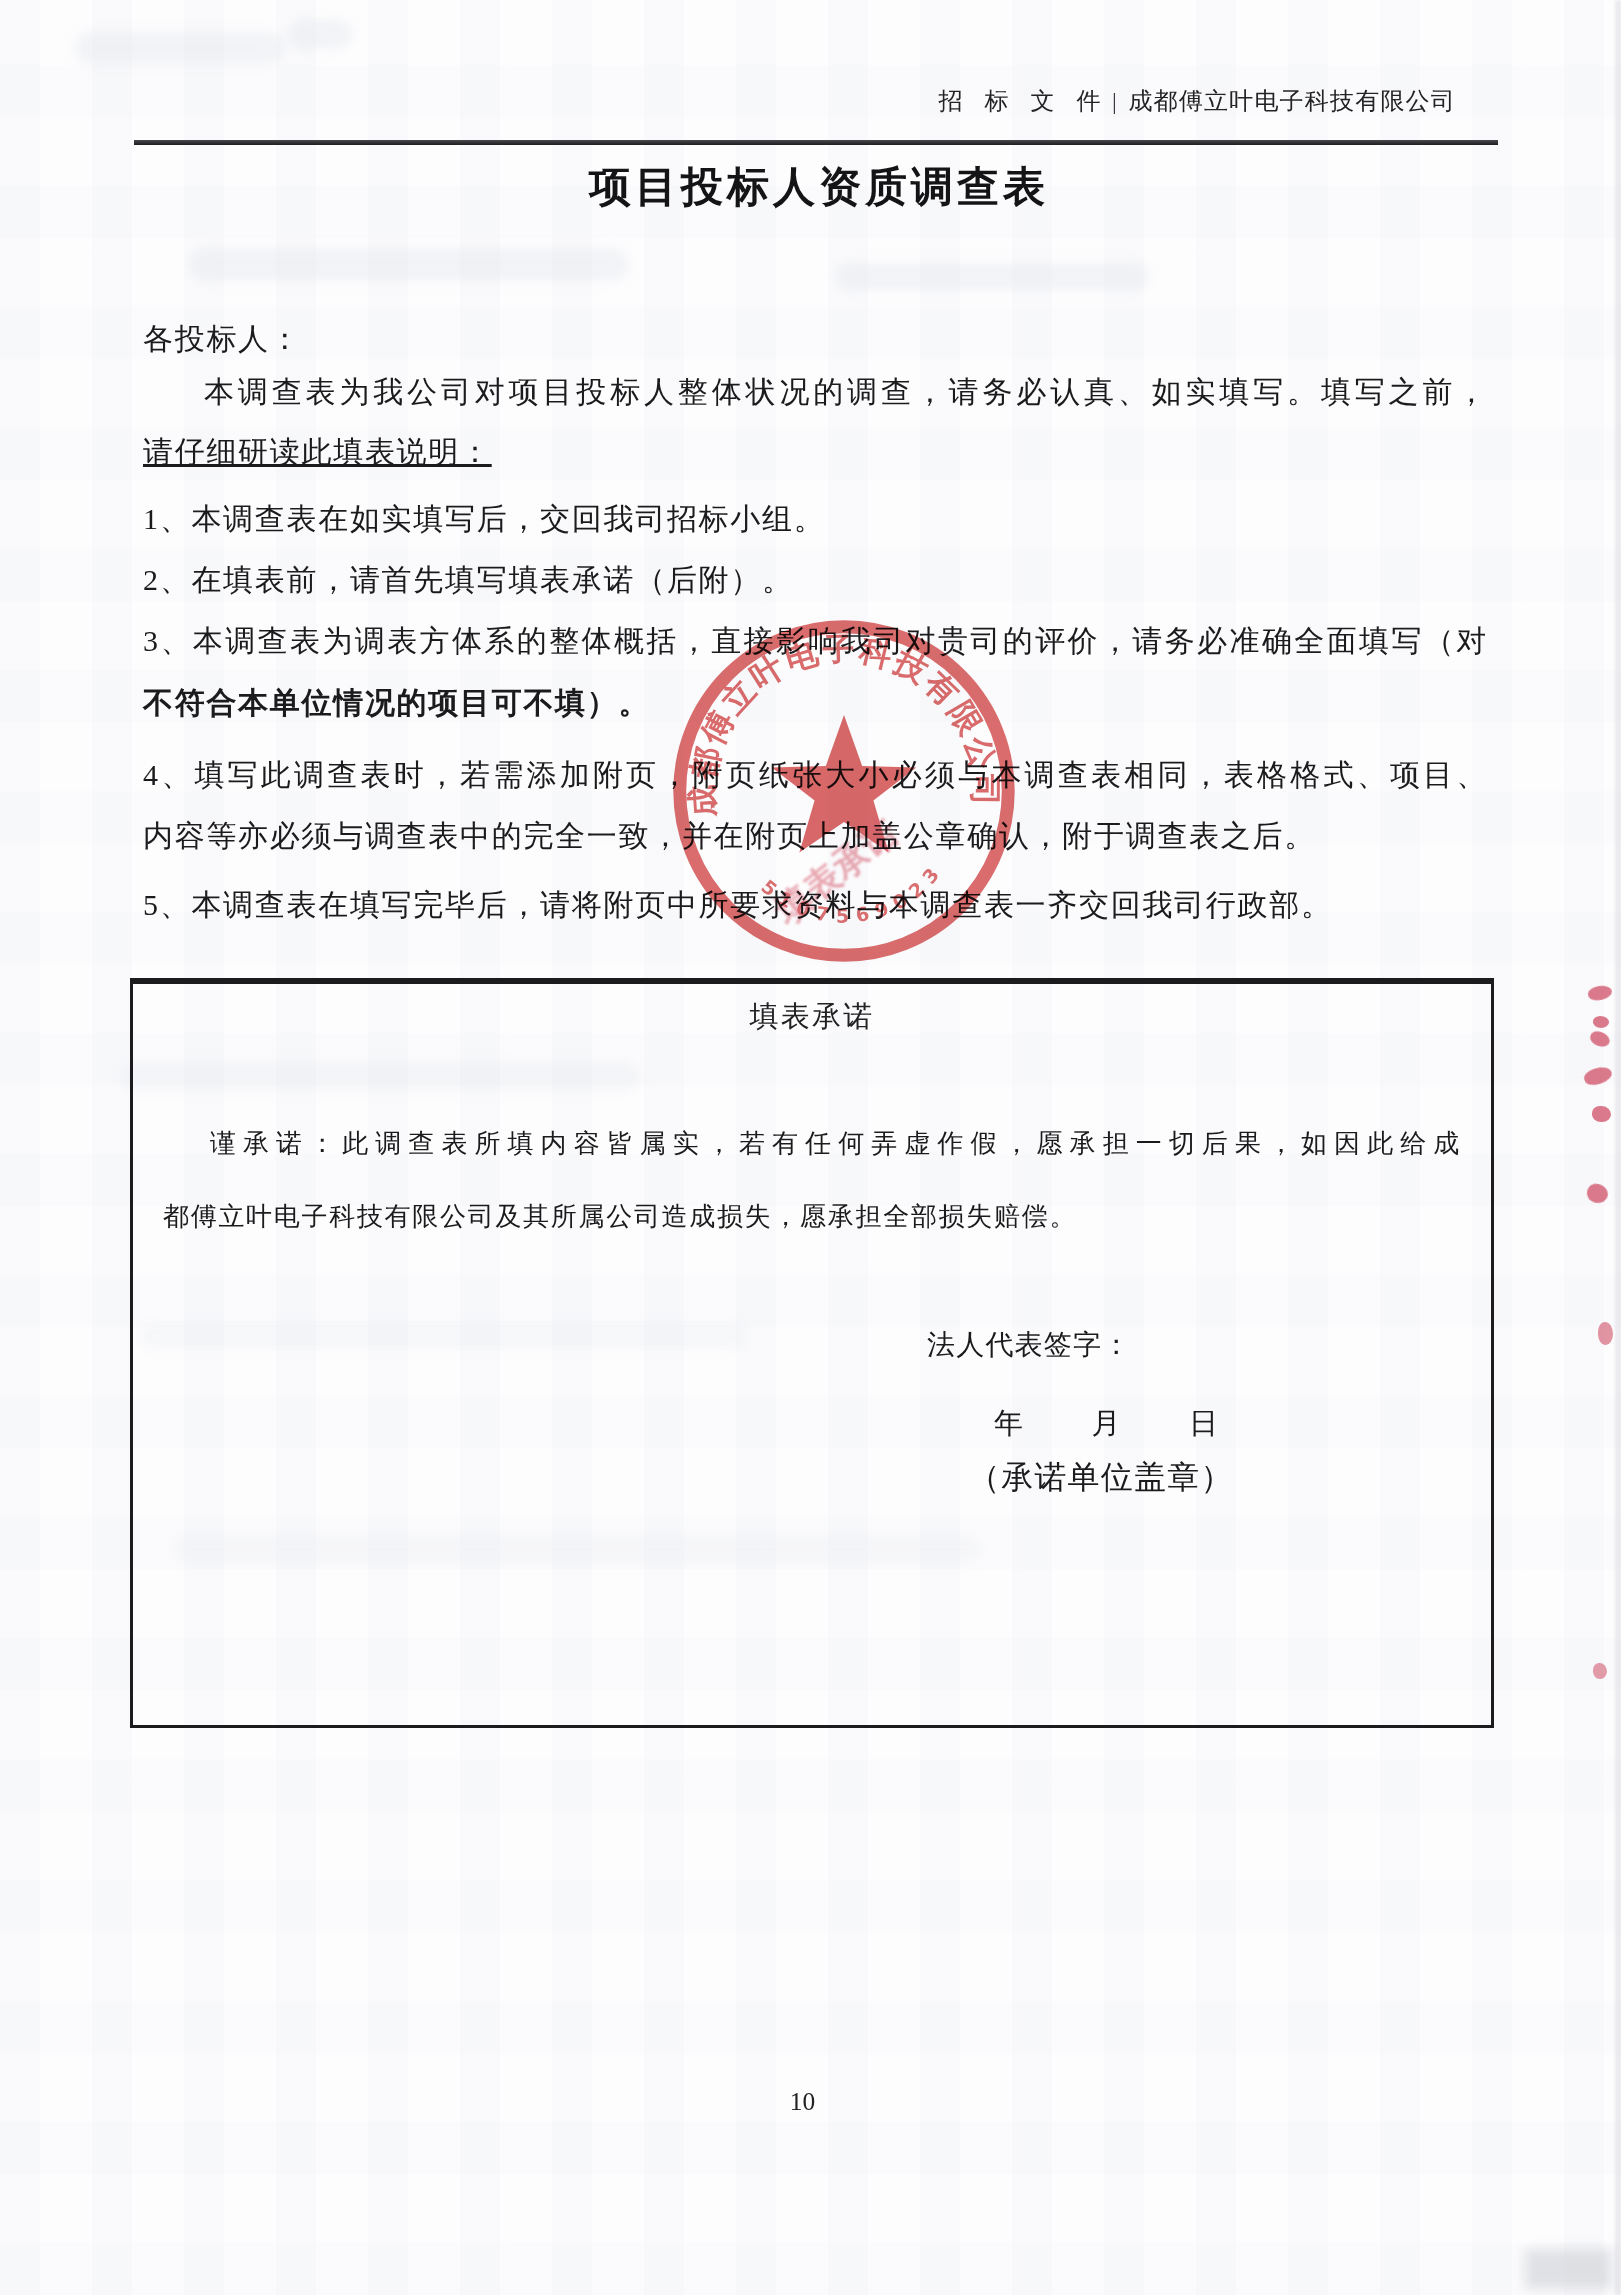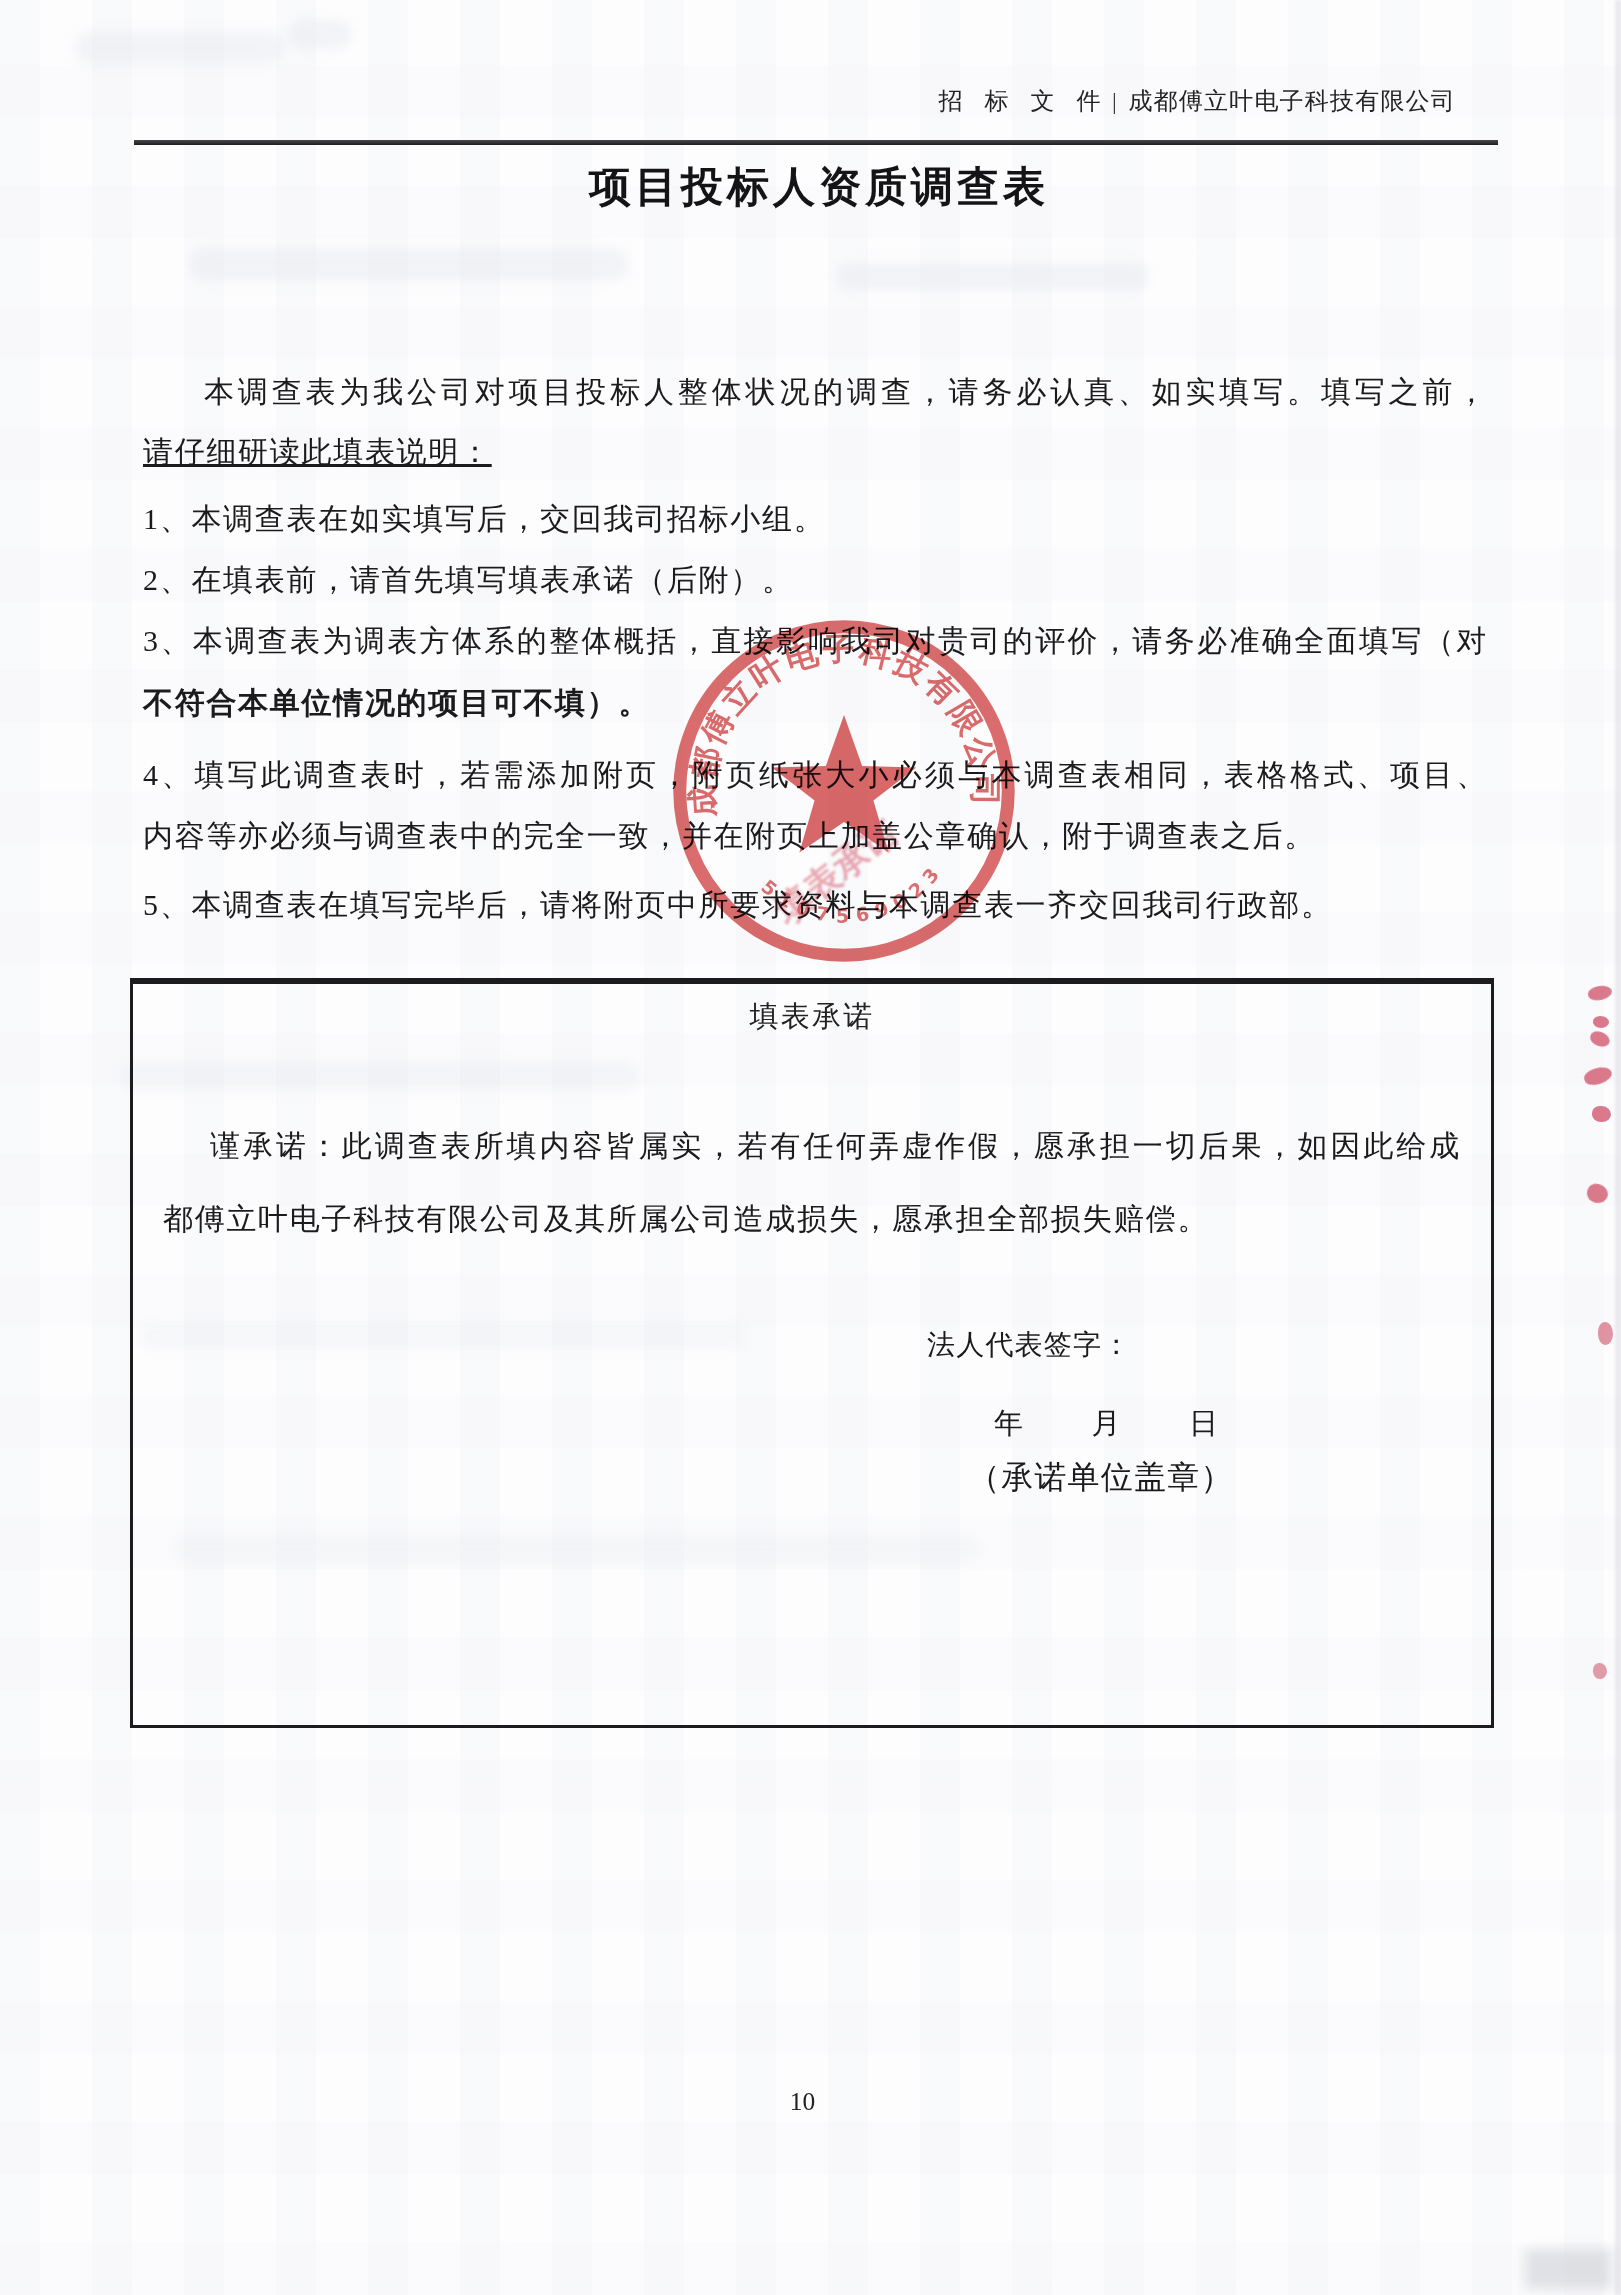--- a/index.html
+++ b/index.html
@@ -45,21 +45,21 @@
 
   .commit-box{
     position:absolute;left:130px;top:978px;width:1358px;height:741px;
     border:3.5px solid #1c1c1f;border-top-width:6.3px;background:rgba(255,255,255,0);font-family:Liberation Serif, serif;
   }
   .box-title{
     position:absolute;left:0;top:12.7px;width:100%;text-align:center;
     font-size:29px;letter-spacing:2.3px;color:#222;
   }
   .promise{
-    position:absolute;font-size:30px;letter-spacing:1.7px;color:#1b1b1d;white-space:nowrap;
+    position:absolute;font-size:26px;letter-spacing:1.7px;color:#1b1b1d;white-space:nowrap;
   }
   .promise.l1{left:77px;top:142px;width:1251px;white-space:normal;text-align:justify;text-align-last:justify;}
   .promise.l2{left:30px;top:215px;}
   .sig-label{position:absolute;left:794px;top:342px;font-size:28px;letter-spacing:1.2px;}
   .date-line{position:absolute;left:861px;top:420px;font-size:29px;letter-spacing:3.5px;}
   .seal-note{position:absolute;left:835px;top:472px;font-size:32px;letter-spacing:1.2px;}
 
   .stamp{
     position:absolute;left:664px;top:611px;width:360px;height:360px;
     mix-blend-mode:multiply;opacity:0.93;pointer-events:none;
@@ -87,20 +87,21 @@
   <div class="edge-shade"></div>
   <div class="corner-shade"></div>
 
   <div class="header">
     <span class="doc-type">招 标 文 件</span><span class="sep">|</span><span>成都傅立叶电子科技有限公司</span>
   </div>
   <div class="header-rule"></div>
 
   <div class="doc-title">项目投标人资质调查表</div>
 
+  <div class="bline" style="top:321px;">各投标人：</div>
   <div class="bline wrap ind" style="top:374px;">本调查表为我公司对项目投标人整体状况的调查，请务必认真、如实填写。填写之前，</div>
   <div class="bline" style="top:434px;text-decoration:underline;">请仔细研读此填表说明：</div>
   <div class="bline" style="top:501px;">1、本调查表在如实填写后，交回我司招标小组。</div>
   <div class="bline" style="top:562px;">2、在填表前，请首先填写填表承诺（后附）。</div>
   <div class="bline wrap" style="top:623px;">3、本调查表为调表方体系的整体概括，直接影响我司对贵司的评价，请务必准确全面填写（对</div>
   <div class="bline" style="top:685px;font-weight:bold;">不符合本单位情况的项目可不填）。</div>
   <div class="bline wrap" style="top:757px;">4、填写此调查表时，若需添加附页，附页纸张大小必须与本调查表相同，表格格式、项目、</div>
   <div class="bline" style="top:818px;">内容等亦必须与调查表中的完全一致，并在附页上加盖公章确认，附于调查表之后。</div>
   <div class="bline" style="top:887px;">5、本调查表在填写完毕后，请将附页中所要求资料与本调查表一齐交回我司行政部。</div>
 

